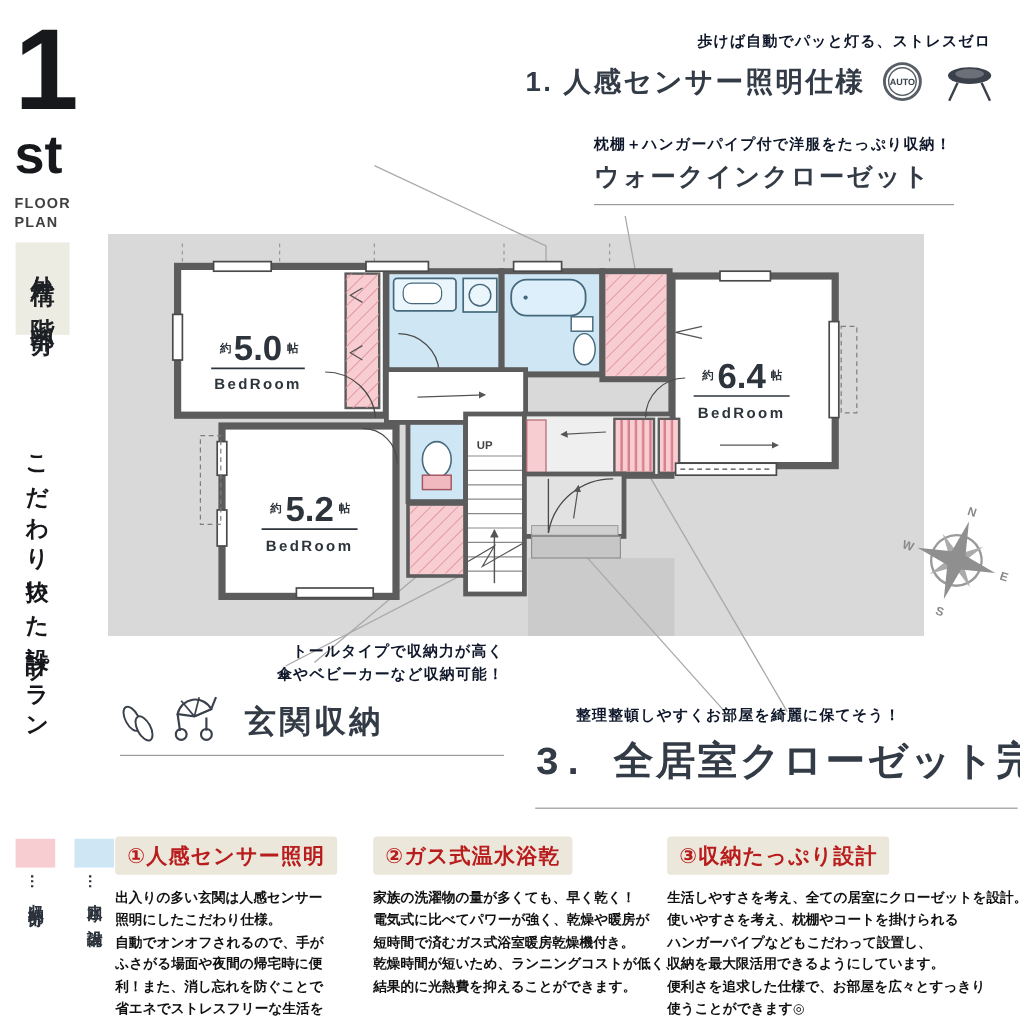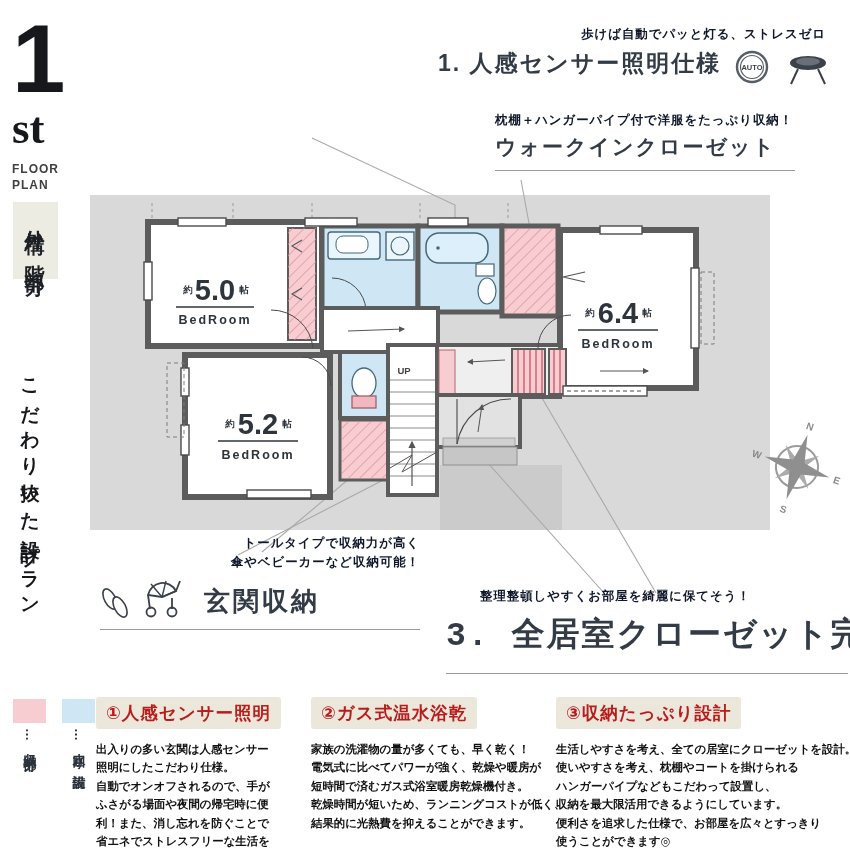--- a/index.html
+++ b/index.html
@@ -3,35 +3,35 @@
 <meta charset="utf-8">
 <style>
   html,body{margin:0;padding:0;background:#fff;}
   #app{position:relative;width:850px;height:850px;background:#ffffff;overflow:hidden;
        font-family:"Liberation Sans","DejaVu Sans",sans-serif;color:#2f3742;}
   .abs{position:absolute;}
 
   
   .floor-mark{left:12px;top:18px;width:90px;text-align:left;color:#16181b;}
   .floor-one{font-size:96px;font-weight:900;line-height:.85;letter-spacing:-2px;}
-  .floor-st{font-family:Liberation Serif, serif;font-size:45px;font-weight:700;line-height:1;margin-top:6px;}
+  .floor-st{font-family:Liberation Sans, sans-serif;font-size:45px;font-weight:700;line-height:1;margin-top:6px;}
   .floor-sub{font-size:12px;font-weight:700;letter-spacing:1px;margin-top:10px;line-height:1.4;color:#404040;}
 
   
   .side-tag{left:13px;top:202px;background:#edece2;writing-mode:vertical-rl;
             font-size:20px;font-weight:800;letter-spacing:6px;padding:12px 9px;color:#1c1f24;}
   .side-caption{left:17px;top:366px;writing-mode:vertical-rl;font-size:19px;font-weight:800;
             letter-spacing:4px;color:#15171a;}
 
   
   .sub{font-size:12.4px;font-weight:800;letter-spacing:1px;color:#0f172a;white-space:pre;}
   .big{font-weight:800;color:#333b46;white-space:nowrap;}
   .co-sensor{left:438px;top:26px;width:402px;}
   .co-sensor .sub{text-align:right;padding-right:14px;}
-  .co-sensor .row{display:flex;align-items:flex-start;gap:12px;margin-top:5px;}
+  .co-sensor .row{display:flex;align-items:center;gap:12px;margin-top:5px;}
   .co-sensor .big{font-size:23px;letter-spacing:2px;}
   .co-bath{left:96px;top:86px;}
   .co-bath .sub{margin-left:30px;}
   .co-bath .big{font-size:24px;letter-spacing:2px;margin-top:3px;}
   .co-wic{left:495px;top:112px;width:300px;border-bottom:1px solid #9a9a9a;padding-bottom:9px;}
   .co-wic .big{font-size:21px;letter-spacing:2px;margin-top:4px;}
   .co-ent{left:100px;top:534px;width:320px;border-bottom:1px solid #9a9a9a;padding-bottom:10px;}
   .co-ent .sub{text-align:right;line-height:1.5;}
   .co-ent .row{display:flex;align-items:flex-end;gap:8px;margin-top:0px;}
   .co-ent .big{font-size:26px;letter-spacing:3px;margin-left:10px;}

